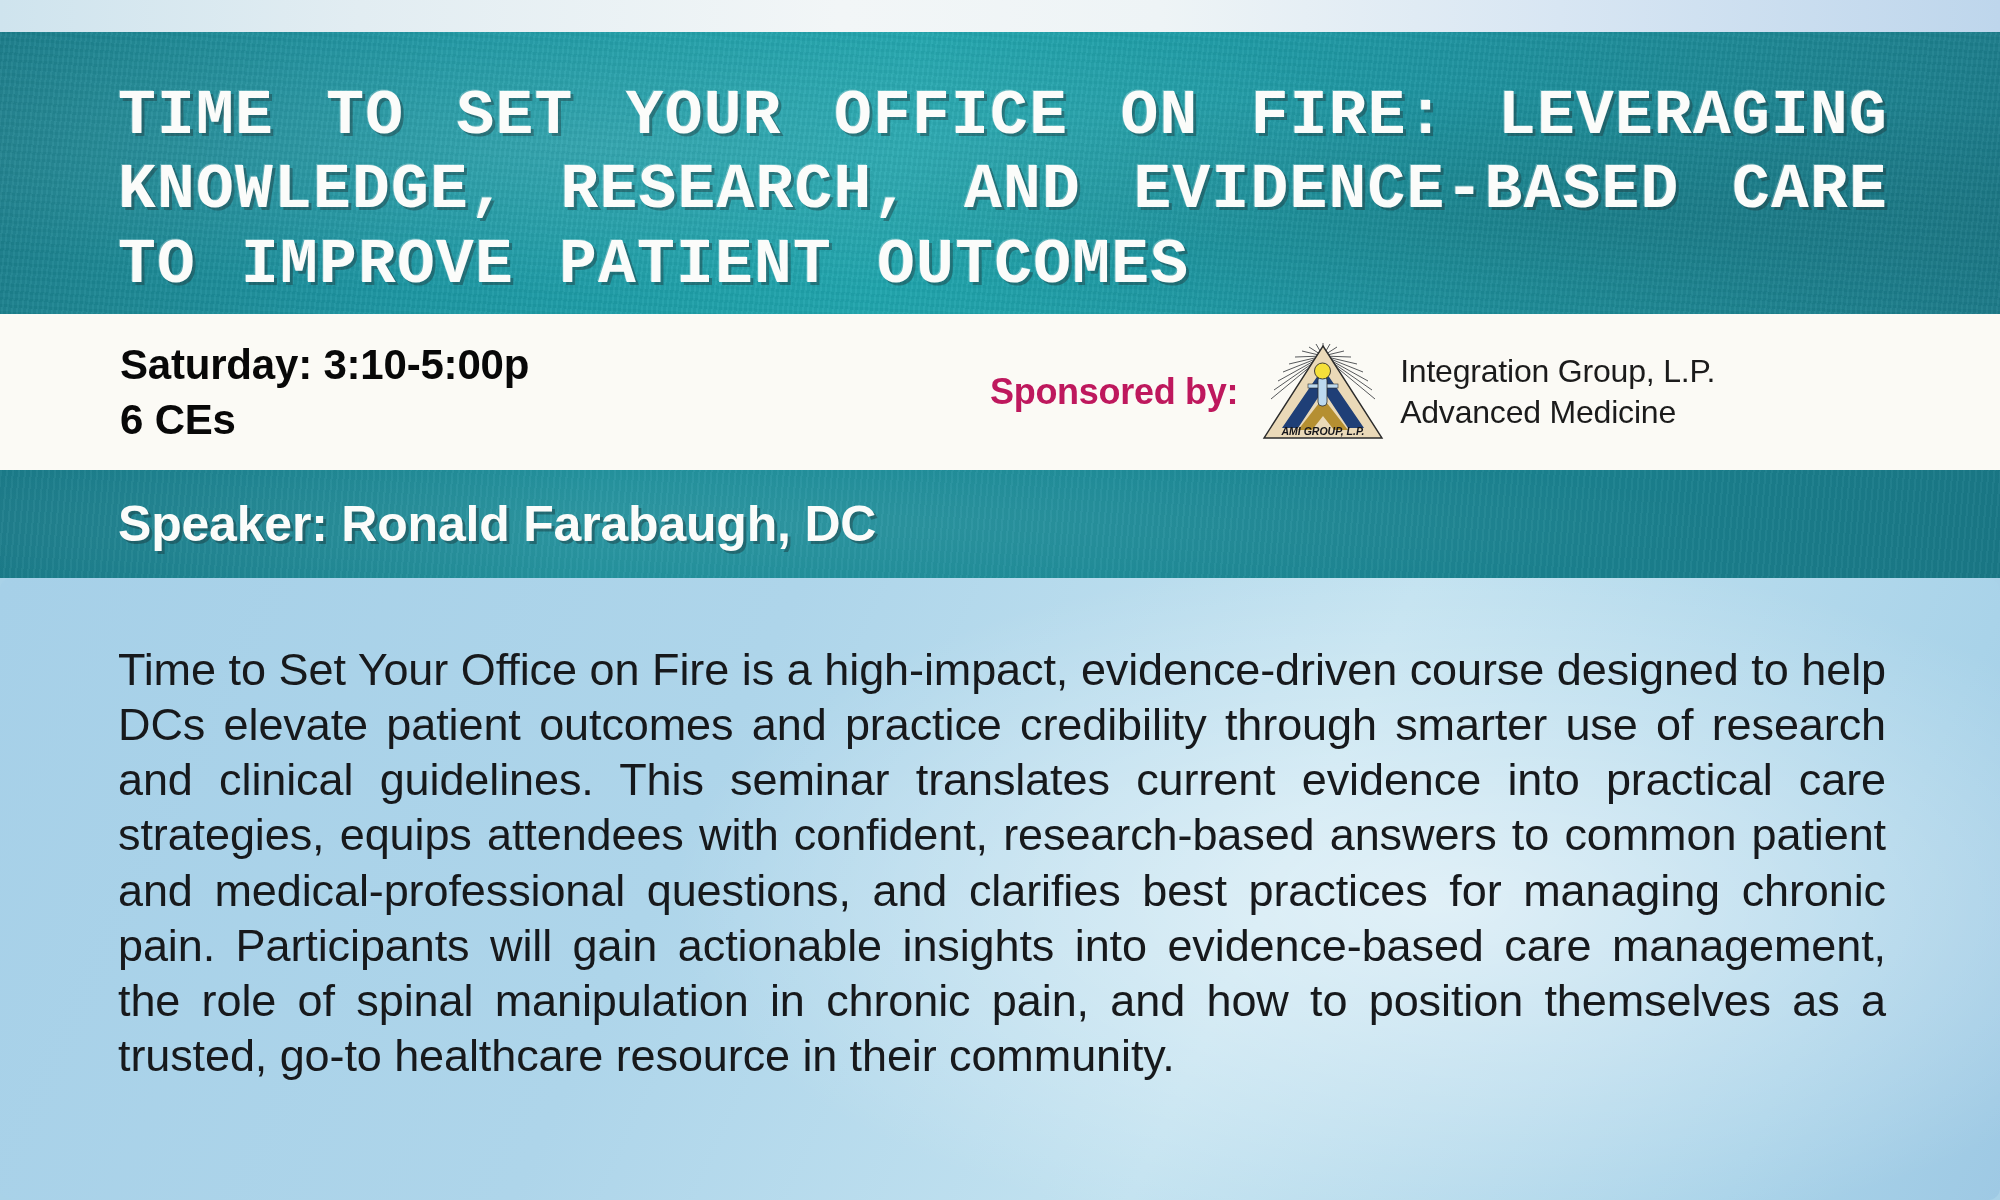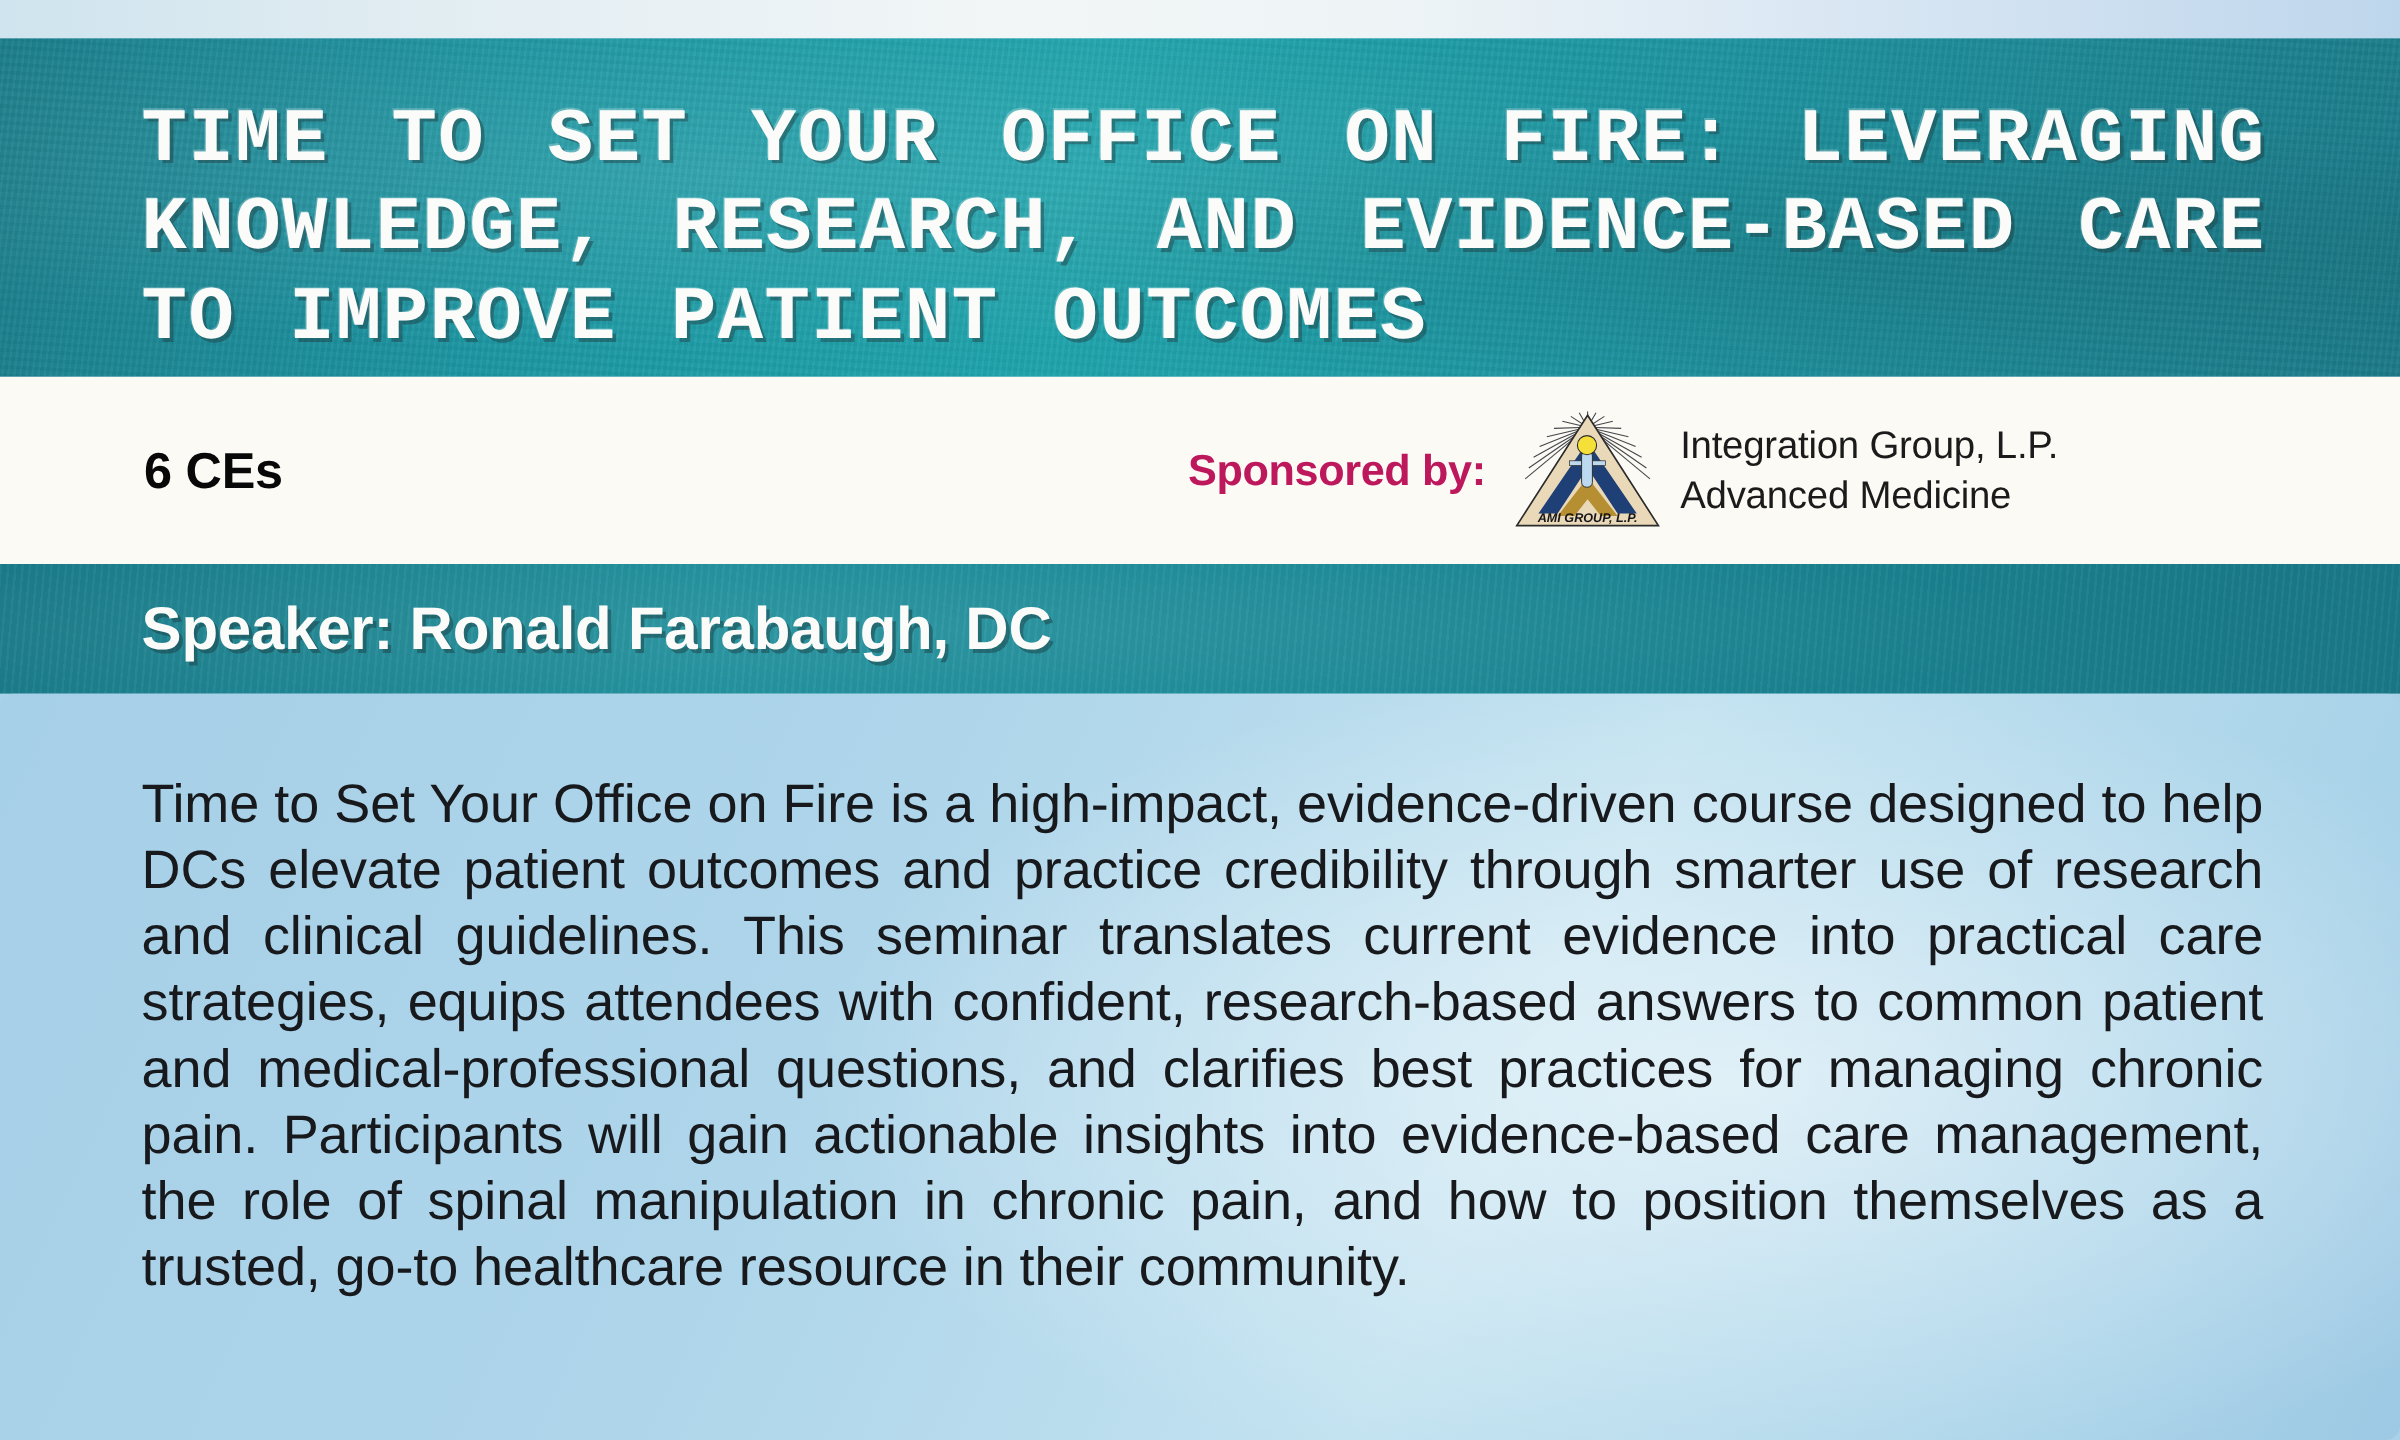--- a/index.html
+++ b/index.html
@@ -117,20 +117,21 @@
 
   <div class="top-strip"></div>
 
   <div class="title-band">
     <div class="title-text">Time to Set Your Office on Fire: Leveraging Knowledge, Research, and Evidence-Based Care to Improve Patient Outcomes</div>
   </div>
 
   <div class="info-bar">
 
     <div class="info-left">
+      <div class="info-line">Saturday: 3:10-5:00p</div>
       <div class="info-line">6 CEs</div>
     </div>
 
     <div class="sponsor-wrap">
       <div class="sponsored-by">Sponsored by:</div>
 
       <div class="logo-block">
         <svg class="logo-mark" viewBox="0 0 126 104">
 
           <g stroke="#44464a" stroke-width="0.9">

